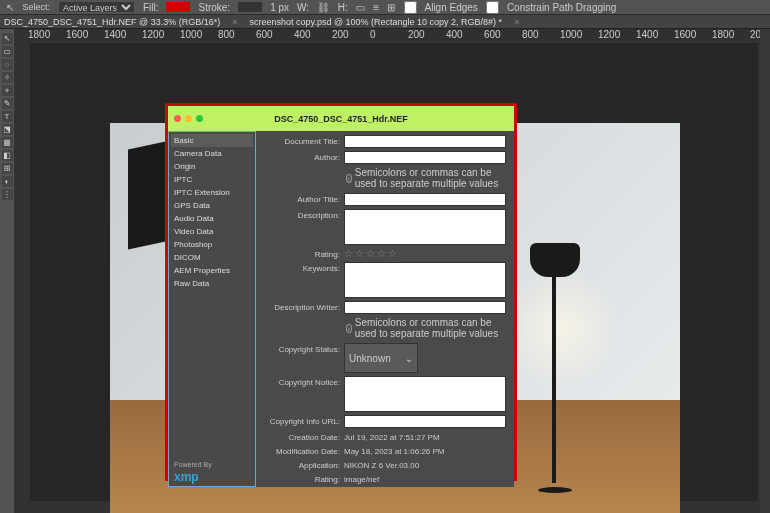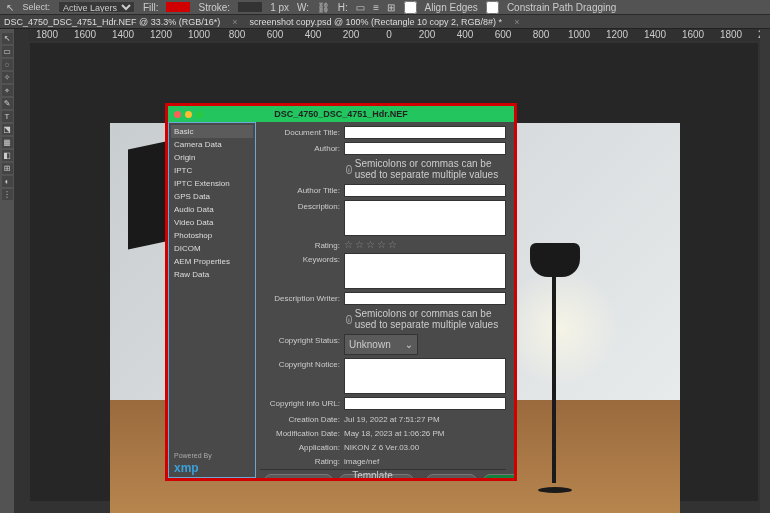--- a/index.html
+++ b/index.html
@@ -4,59 +4,59 @@
 <style>
 *{margin:0;padding:0;box-sizing:border-box;font-family:-apple-system,Helvetica,Arial,sans-serif;font-size:10px;color:#ccc}
 body{background:#323232;width:770px;height:513px;overflow:hidden;position:relative}
 .topbar{height:15px;background:#535353;display:flex;align-items:center;padding:0 6px;gap:8px;border-bottom:1px solid #2a2a2a}
 .topbar .sel-label{color:#ccc;font-size:9px}
 .topbar select{background:#383838;border:1px solid #555;color:#ccc;font-size:9px;height:12px}
 .topbar .swatch{width:24px;height:10px;display:inline-block}
 .tabs{height:14px;background:#434343;display:flex;align-items:center;padding:0 4px;gap:12px;border-bottom:1px solid #222}
 .tabs span{font-size:9px;color:#ddd}
 .ruler-h{position:absolute;left:28px;top:29px;right:10px;height:12px;background:#303030;font-size:7px;color:#aaa;overflow:hidden;white-space:nowrap}
-.ruler-h span{display:inline-block;width:38px;text-align:center}
+.ruler-h span{display:inline-block;width:38px;text-align:left}
 .toolcol{position:absolute;left:0;top:29px;width:14px;bottom:0;background:#535353;display:flex;flex-direction:column;gap:2px;padding-top:4px;align-items:center}
 .toolcol .t{width:11px;height:11px;background:#444;font-size:8px;text-align:center;line-height:11px;color:#ccc}
 .canvas{position:absolute;left:30px;top:43px;right:12px;bottom:12px;background:#262626}
 .photo{position:absolute;left:80px;top:80px;width:570px;height:395px;background:linear-gradient(180deg,#d8dde0 0%,#e8ebec 40%,#b89878 100%)}
 .photo .wall{position:absolute;left:0;top:0;width:100%;height:70%;background:linear-gradient(135deg,#c8cdd0,#e8ebec)}
 .photo .floor{position:absolute;left:0;bottom:0;width:100%;height:30%;background:linear-gradient(180deg,#9a6a3e,#b8864e)}
 .photo .tv{position:absolute;left:18px;top:18px;width:80px;height:100px;background:#1a1a1a;transform:skewY(-12deg)}
 .photo .plant{position:absolute;left:60px;top:200px;width:80px;height:140px}
 .photo .plant .pot{position:absolute;bottom:0;left:20px;width:36px;height:36px;background:#d4c9b8;border-radius:4px}
 .photo .plant .lv{position:absolute;width:30px;height:22px;background:#3a5a3a;border-radius:50% 10% 50% 10%}
 .photo .lamp{position:absolute;right:70px;top:120px;width:80px;height:250px}
 .photo .lamp .pole{position:absolute;left:22px;top:30px;width:4px;height:210px;background:#1a1a1a}
 .photo .lamp .shade{position:absolute;left:0;top:0;width:50px;height:34px;background:#1a1a1a;border-radius:6px 6px 18px 18px}
 .photo .lamp .base{position:absolute;left:8px;bottom:0;width:34px;height:6px;background:#1a1a1a;border-radius:50%}
 .photo .glow{position:absolute;right:60px;top:145px;width:120px;height:120px;background:radial-gradient(circle,rgba(255,250,230,.7),transparent 70%)}
 .dialog-wrap{position:absolute;left:165px;top:103px;width:352px;height:378px;border:3px solid #d10000;background:#4a4a4a}
-.dlg-title{height:16px;background:#22c55e;display:flex;align-items:center;padding:0 6px;position:relative}
+.dlg-title{height:25px;background:#bef264;display:flex;align-items:center;padding:0 6px;position:relative}
 .dlg-title .dots{display:flex;gap:4px}
 .dlg-title .dot{width:7px;height:7px;border-radius:50%}
 .dlg-title .fname{position:absolute;left:0;right:0;text-align:center;color:#222;font-size:9px;font-weight:600}
 .dlg-body{display:flex;height:calc(100% - 16px)}
 .dlg-side{width:88px;background:#494949;border:1px solid #6aa8d8;padding:2px;display:flex;flex-direction:column}
 .dlg-side .item{font-size:8px;padding:2px 3px;color:#ddd;cursor:pointer}
 .dlg-side .item.active{background:#5b5b5b}
 .dlg-side .spacer{flex:1}
 .dlg-side .pb{font-size:7px;color:#aaa;padding:2px 3px}
 .dlg-side .xmp{font-size:12px;color:#3aa0d8;font-weight:bold;padding:0 3px}
 .dlg-main{flex:1;background:#4a4a4a;padding:4px 8px 4px 4px;overflow:hidden;display:flex;flex-direction:column}
 .row{display:flex;align-items:flex-start;margin-bottom:3px;gap:4px}
 .row .lbl{width:80px;text-align:right;font-size:8px;color:#ccc;padding-top:2px}
 .row input[type=text]{flex:1;height:13px;background:#fff;border:1px solid #333;font-size:8px;color:#222}
 .row textarea{flex:1;height:36px;background:#fff;border:1px solid #333;font-size:8px;color:#222;resize:none}
 .row .ro{flex:1;font-size:8px;color:#ccc;padding-top:2px}
 .hint{font-size:7px;color:#aaa;margin-left:86px;margin-bottom:4px;display:flex;gap:3px;align-items:center}
 .hint .i{width:9px;height:9px;border:1px solid #999;border-radius:50%;font-size:6px;text-align:center;line-height:8px}
 .stars{display:flex;gap:2px}
 .stars span{font-size:10px;color:#888}
-.sel{height:21px;background:#5a5a5a;border:1px solid #333;font-size:8px;color:#ccc;padding:0 4px;display:flex;align-items:center;gap:14px}
+.sel{height:30px;background:#5a5a5a;border:1px solid #333;font-size:8px;color:#ccc;padding:0 4px;display:flex;align-items:center;gap:14px}
 .dlg-foot{display:flex;align-items:center;gap:6px;padding:4px;border-top:1px solid #333;margin-top:auto}
 .btn{height:14px;padding:0 12px;background:#5a5a5a;border:1px solid #777;border-radius:8px;font-size:8px;color:#ddd;display:flex;align-items:center;cursor:pointer}
 .gap{height:8px}
 .rightcol{position:absolute;right:0;top:29px;width:10px;bottom:0;background:#383838}
 </style>
 </head>
 <body>
 
 <div class="topbar">
   <span>↖</span>

